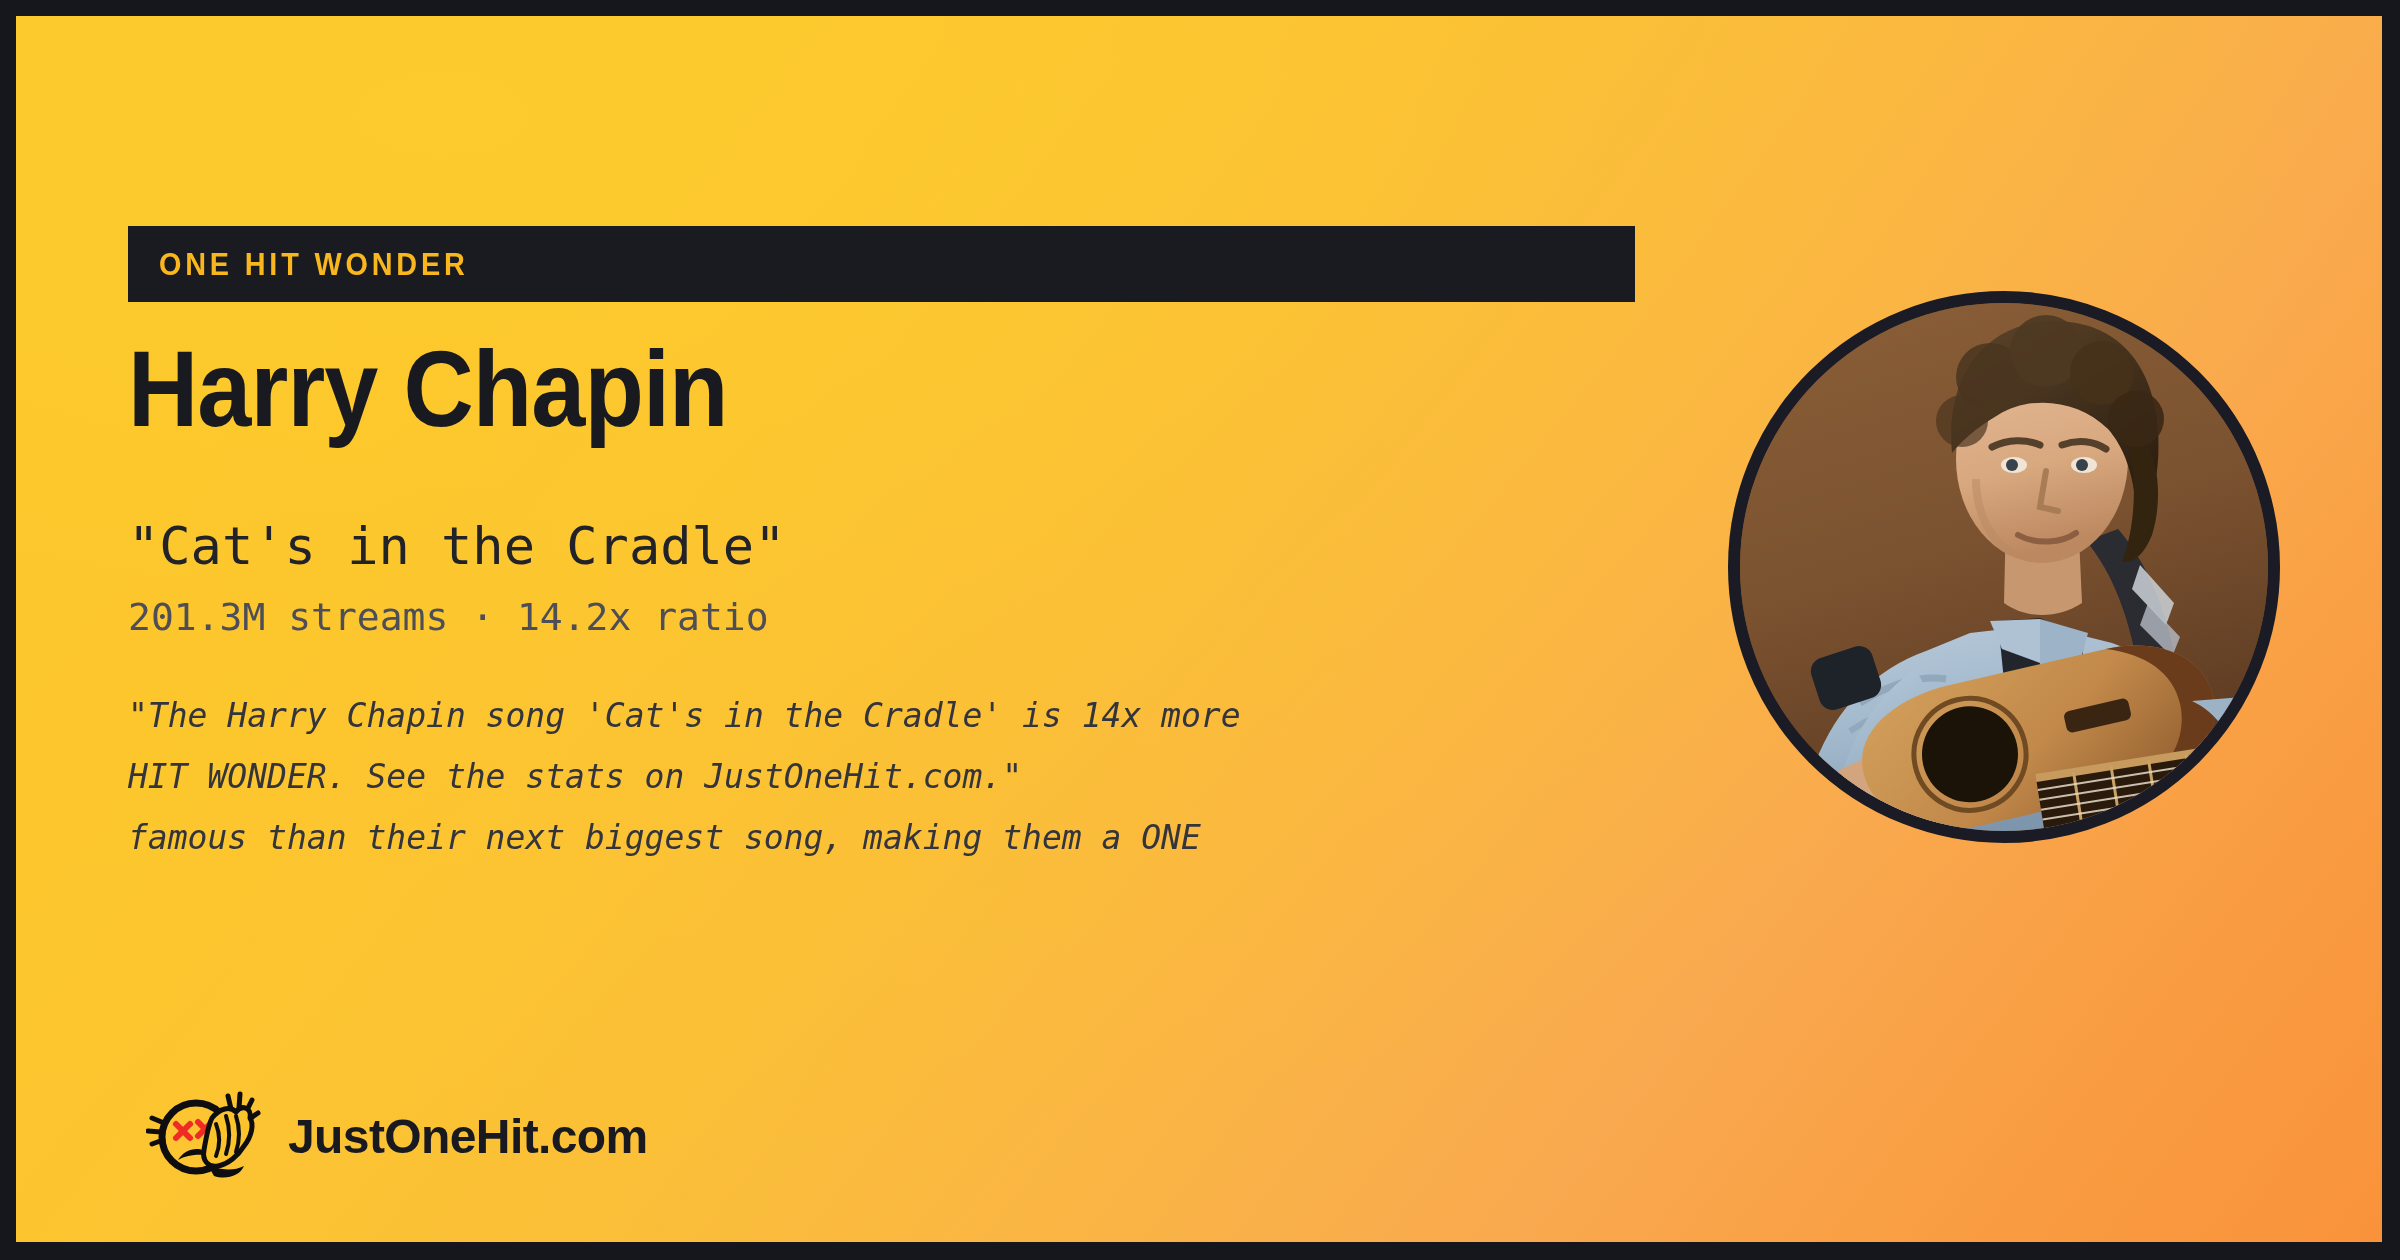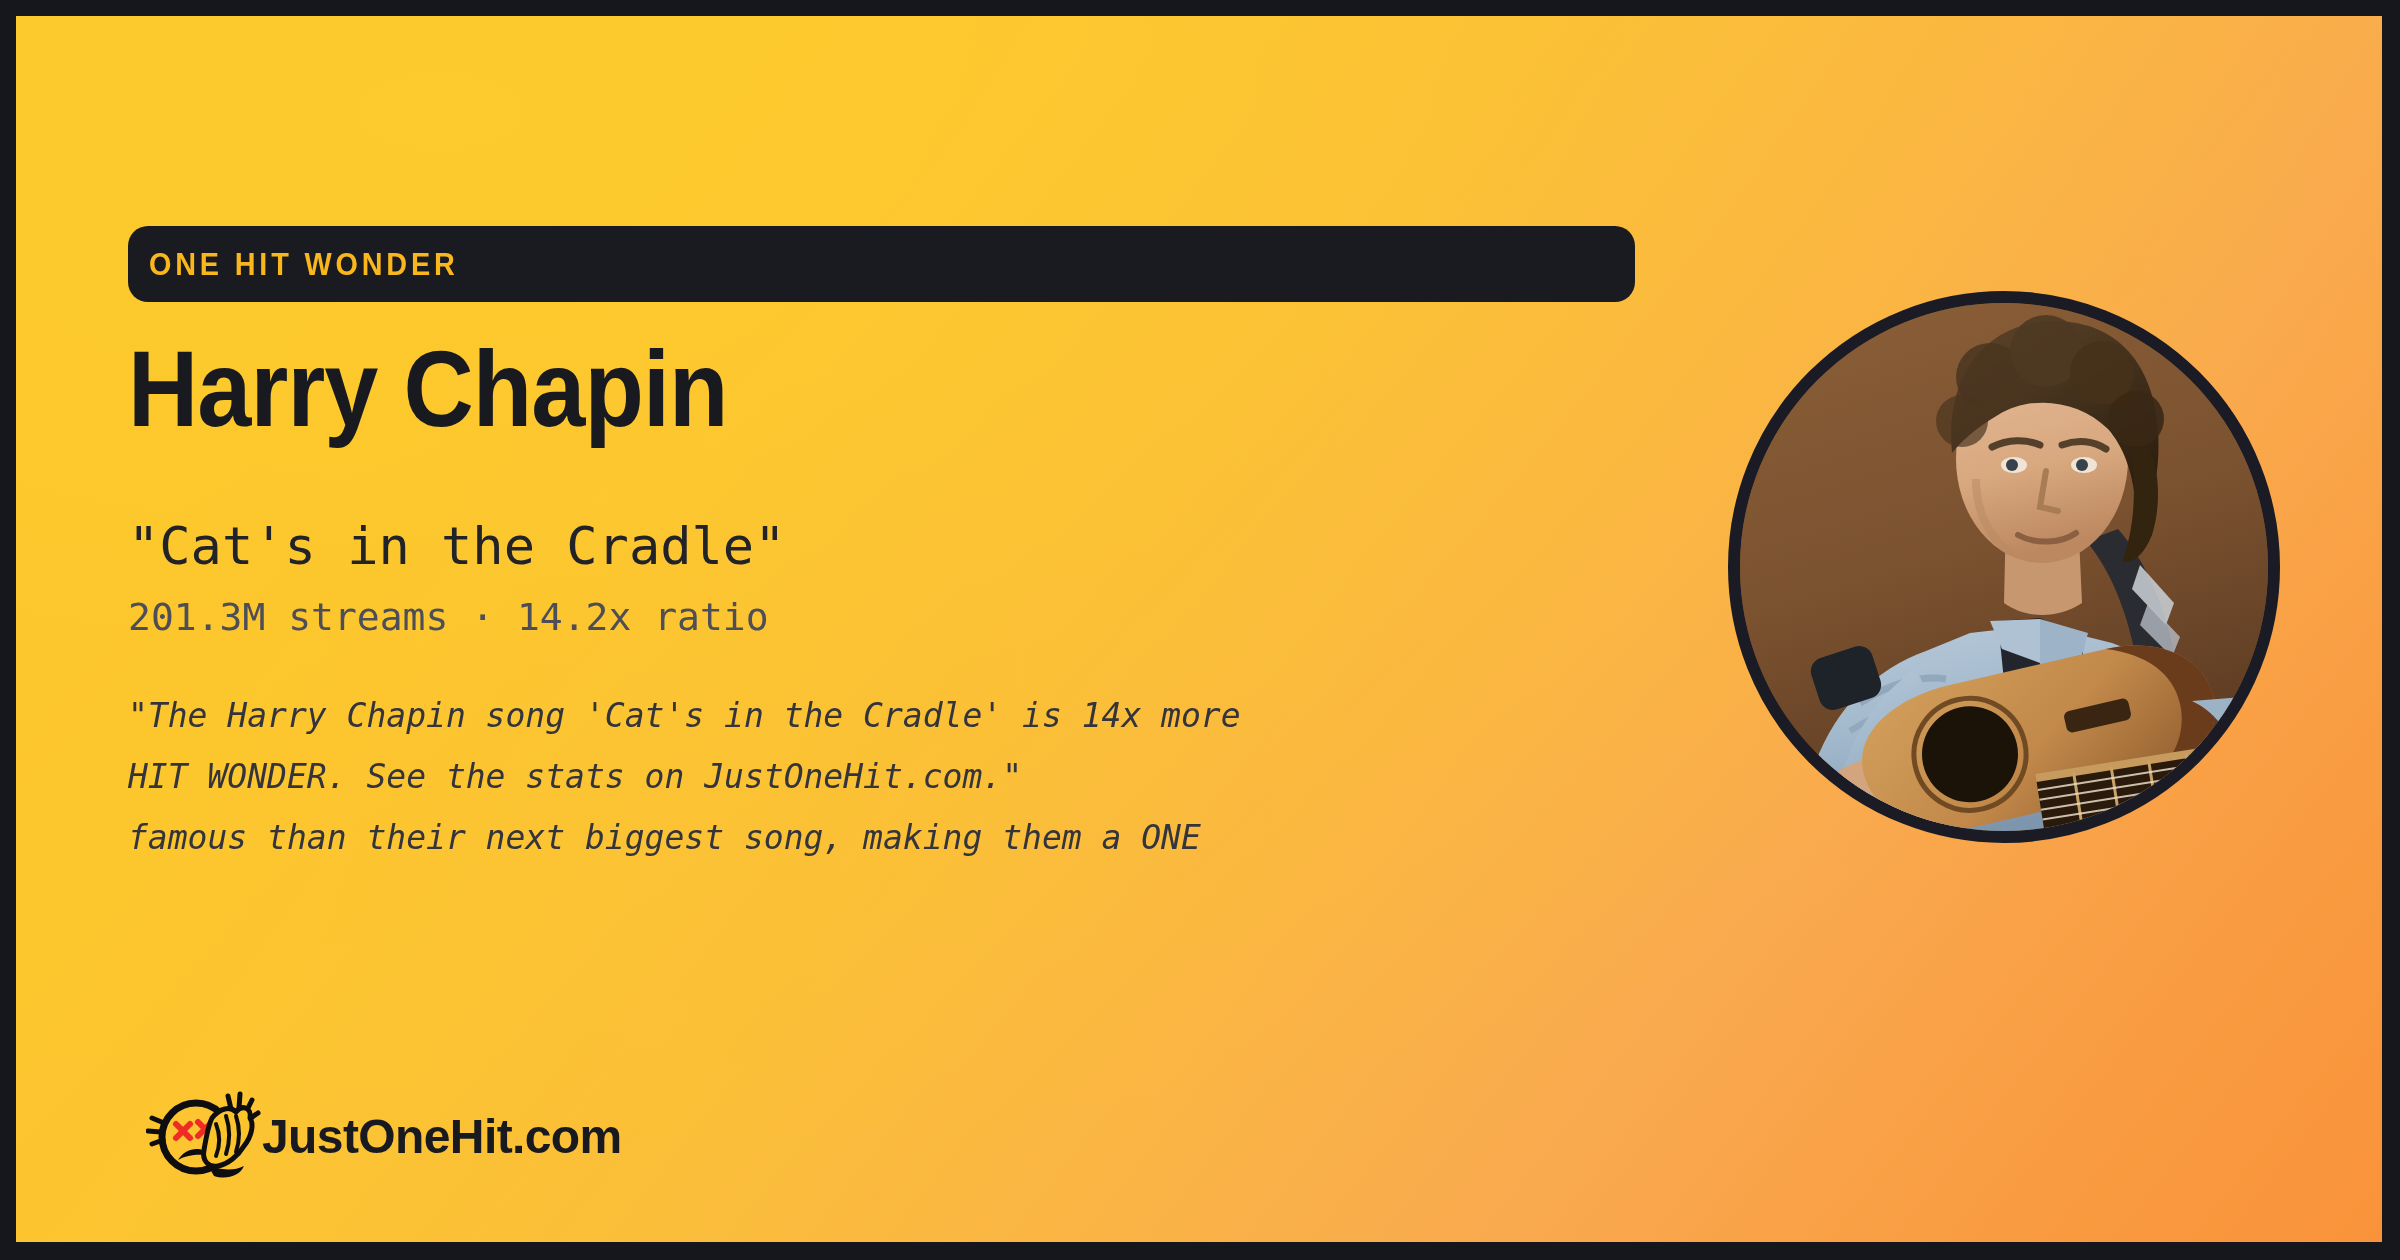--- a/index.html
+++ b/index.html
@@ -62,24 +62,24 @@
     width: 1520px;
     z-index: 3;
   }
 
   
   #badge {
     box-sizing: border-box;
     width: 1507px;
     height: 76px;
     background: #1a1b20;
-    border-radius: 20px;
+    border-radius: 0;
     display: flex;
     align-items: center;
-    padding-left: 21px;
+    padding-left: 31px;
   }
   #badge-label {
     color: #f9b71d;
     font-family: "Liberation Sans Narrow", "Liberation Sans", sans-serif;
     font-weight: 700;
     font-size: 31px;
     letter-spacing: 4.1px;
     line-height: 1;
     transform: scaleX(0.93);
     transform-origin: left center;
@@ -155,20 +155,21 @@
     display: block;
   }
 
   
   #footer-logo {
     position: absolute;
     left: 130px;
     top: 1068px;
     display: flex;
     align-items: center;
+    gap: 26px;
     z-index: 3;
   }
   #logo-mark { width: 116px; height: 106px; display: block; }
   #logo-wordmark {
     color: #191a1f;
     font-family: "Liberation Sans", sans-serif;
     font-weight: 700;
     font-size: 48px;
     letter-spacing: -0.6px;
     line-height: 1;

